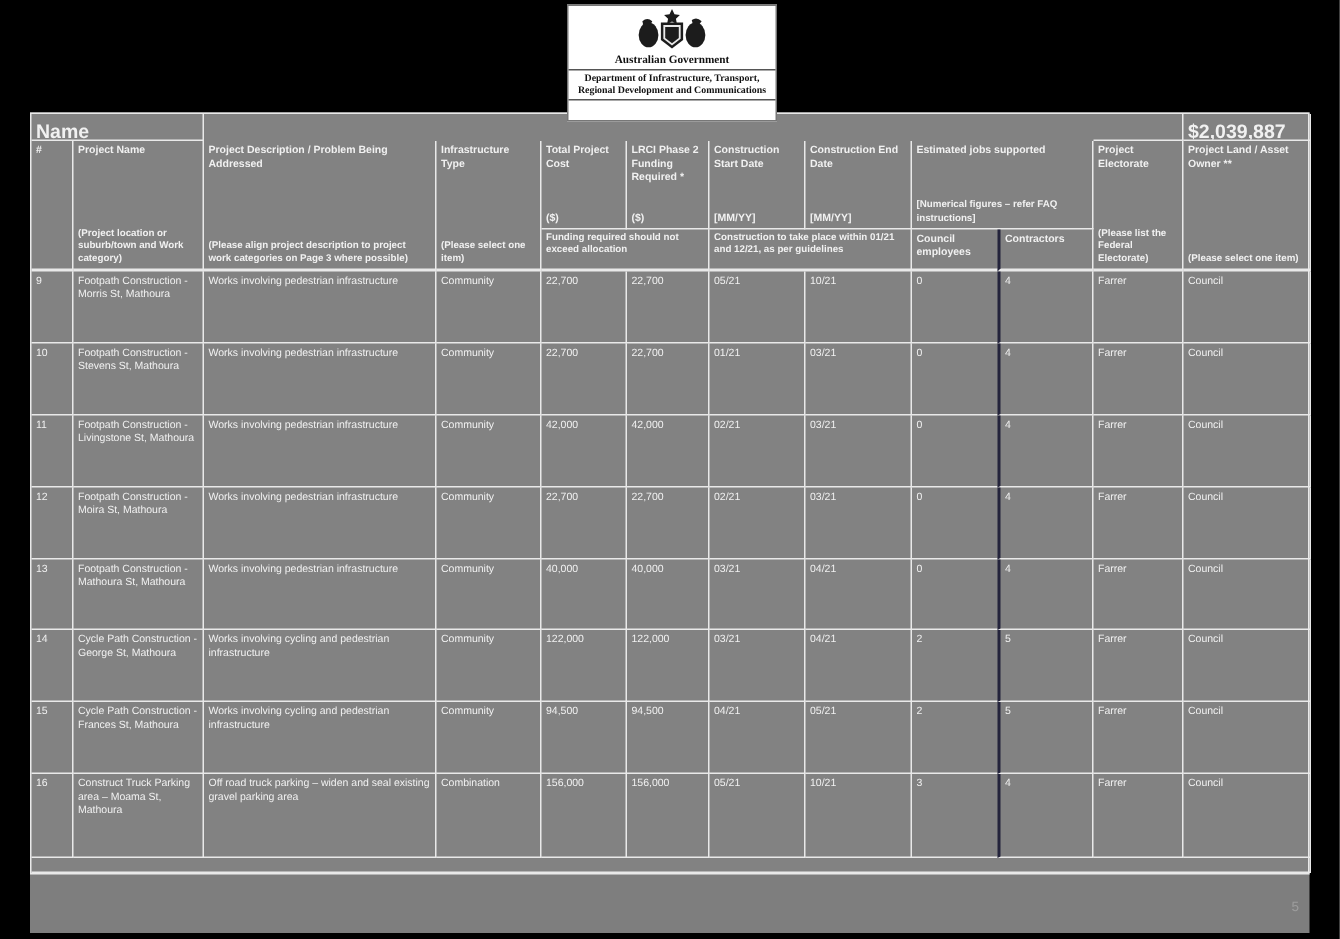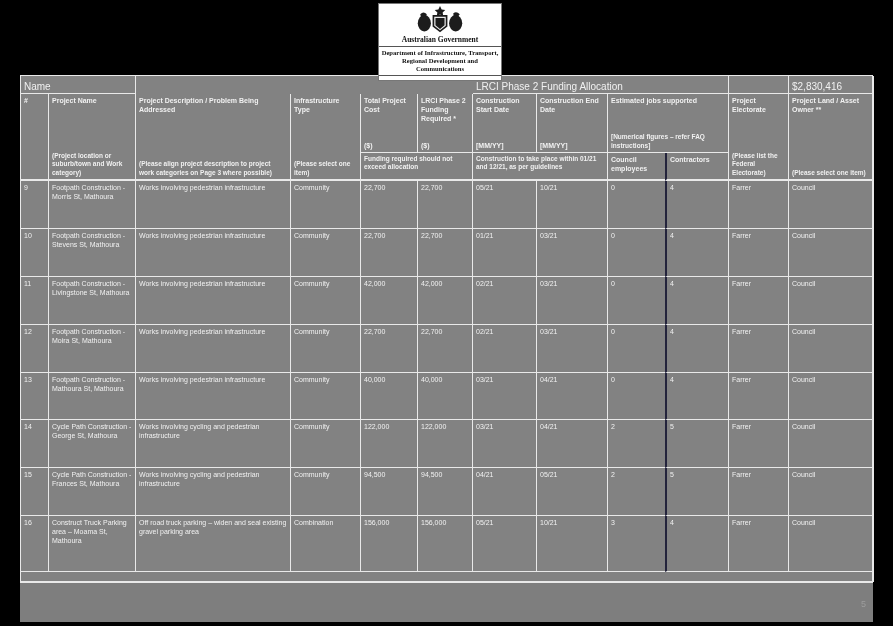--- a/index.html
+++ b/index.html
@@ -14,42 +14,42 @@
     position:absolute;left:20px;top:75px;width:853px;
     display:grid;box-sizing:border-box;
     grid-template-columns:28px 87px 155px 70px 57px 55px 64px 71px 57px 64px 60px 85px;
     grid-template-rows:18px 59px 28px 48px 48px 48px 48px 47px 48px 48px 56px 10px;
     background:#828282;border:1px solid #e9e9e9;
   }
   .cell{
     box-sizing:border-box;border-right:1px solid #e9e9e9;border-bottom:1px solid #e9e9e9;
     padding:2px 3px;color:#f1f1f1;font-size:7px;line-height:1.3;overflow:hidden;
   }
-  .namerow{font-size:10px;font-weight:normal;padding-top:4px;}
+  .namerow{font-size:13px;font-weight:bold;padding-top:4px;}
   .hcell{display:flex;flex-direction:column;justify-content:space-between;font-weight:bold;}
   .hcell .note{font-size:6.5px;}
   .subhdr{font-weight:bold;display:flex;align-items:flex-start;}
   .centernote{font-weight:bold;font-size:6.5px;}
   .thick-b{border-bottom-width:2px;}
   .dark-left{border-left:2px solid #23233b;}
   .no-r{border-right:none;}
 
   
   .gc1{grid-column:1}.gc2{grid-column:2}.gc3{grid-column:3}.gc4{grid-column:4}
   .gc5{grid-column:5}.gc6{grid-column:6}.gc7{grid-column:7}.gc8{grid-column:8}
   .gc9{grid-column:9}.gc10{grid-column:10}.gc11{grid-column:11}.gc12{grid-column:12}
   .gc1-3{grid-column:1/3}.gc3-7{grid-column:3/7}.gc7-11{grid-column:7/11}
   .gc5-7{grid-column:5/7}.gc7-9{grid-column:7/9}.gc9-11{grid-column:9/11}.gc1-13{grid-column:1/13}
   .gr1{grid-row:1}.gr2{grid-row:2}.gr3{grid-row:3}.gr2-4{grid-row:2/4}
   .gr4{grid-row:4}.gr5{grid-row:5}.gr6{grid-row:6}.gr7{grid-row:7}
   .gr8{grid-row:8}.gr9{grid-row:9}.gr10{grid-row:10}.gr11{grid-row:11}.gr12{grid-row:12}
 
   
   .logo-box{
-    position:absolute;left:378px;top:3px;width:124px;height:78px;background:#fff;
+    position:absolute;left:378px;top:3px;width:140px;height:78px;background:#fff;
     border:1px solid #777;box-sizing:border-box;display:flex;flex-direction:column;align-items:center;
     font-family:"Liberation Serif", serif;color:#111;text-align:center;z-index:5;
   }
   .crest{margin-top:2px;}
   .gov-name{font-weight:bold;font-size:7.5px;margin-top:1px;}
   .dept{
     border-top:1px solid #555;margin-top:2px;padding:2px 2px 1px 2px;width:100%;
     box-sizing:border-box;font-weight:bold;font-size:6.6px;line-height:1.25;
     border-bottom:1px solid #555;
   }
@@ -74,23 +74,22 @@
   <div class="gov-name">Australian Government</div>
   <div class="dept">
     <span>Department of Infrastructure, Transport,</span><br>
     <span>Regional Development and Communications</span>
   </div>
 </div>
 
 <div class="sheet">
 
   <div class="cell namerow gc1-3 gr1">Name</div>
-  <div class="cell namerow gc7-11 gr1">LRCI Phase 2 Funding Allocation</div>
   <div class="cell namerow gc11 gr1"></div>
-  <div class="cell namerow gc12 gr1">$2,830,416</div>
+  <div class="cell namerow gc12 gr1">$2,039,887</div>
 
   <div class="cell hcell gc1 gr2-4 thick-b">
     <span>#</span>
   </div>
   <div class="cell hcell gc2 gr2-4 thick-b">
     <span>Project Name</span>
     <span class="note">(Project location or suburb/town and Work category)</span>
   </div>
   <div class="cell hcell gc3 gr2-4 thick-b">
     <span>Project Description / Problem Being Addressed</span>

